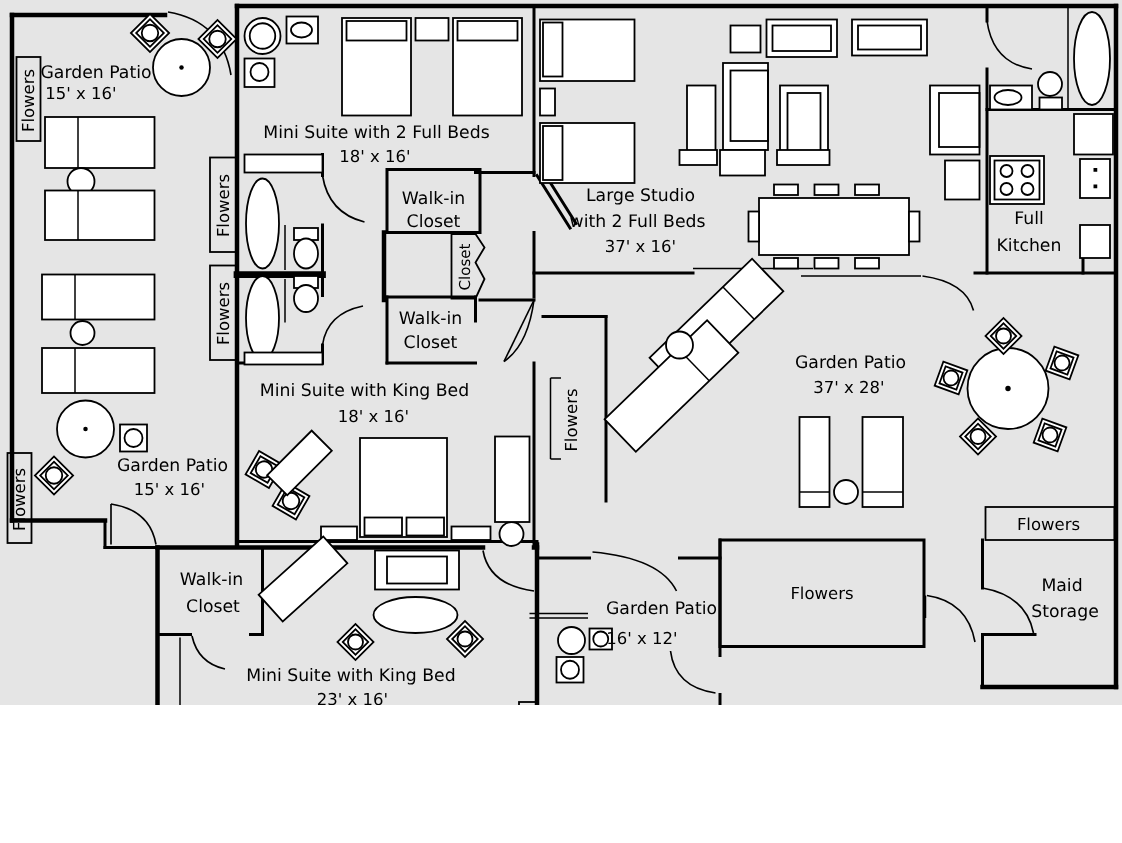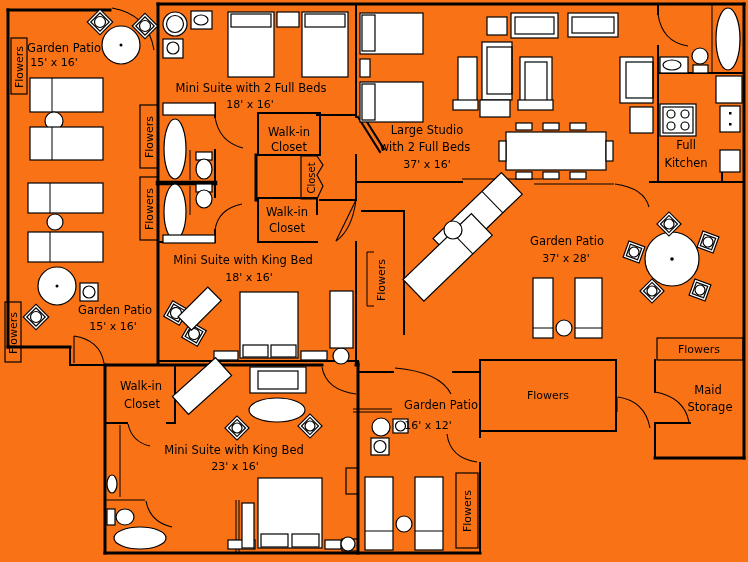--- a/index.html
+++ b/index.html
@@ -1,16 +1,16 @@
 <!DOCTYPE html>
 <html><head>
 <meta charset="utf-8">
 <style>
   html,body{margin:0;padding:0;background:#fff;}
-  #plan-wrap{position:relative;width:748px;height:562px;background:#f97316;overflow:hidden;}
+  #plan-wrap{position:relative;width:748px;height:470px;background:#e5e5e5;overflow:hidden;}
   svg{display:block;}
   .wx{stroke:#000;stroke-width:3;fill:none;stroke-linecap:square;}
   .w2{stroke:#000;stroke-width:2;fill:none;stroke-linecap:square;}
   .w4{stroke:#000;stroke-width:4.5;fill:none;stroke-linecap:square;}
   .f{stroke:#000;stroke-width:1.2;fill:#fff;}
   .fl{stroke:#000;stroke-width:1.2;fill:none;}
   .arc{stroke:#000;stroke-width:1.1;fill:none;}
   .thin{stroke:#000;stroke-width:1;fill:none;}
   text{font-family:"DejaVu Sans",sans-serif;fill:#000;}
   .t12{font-size:11.5px;}

